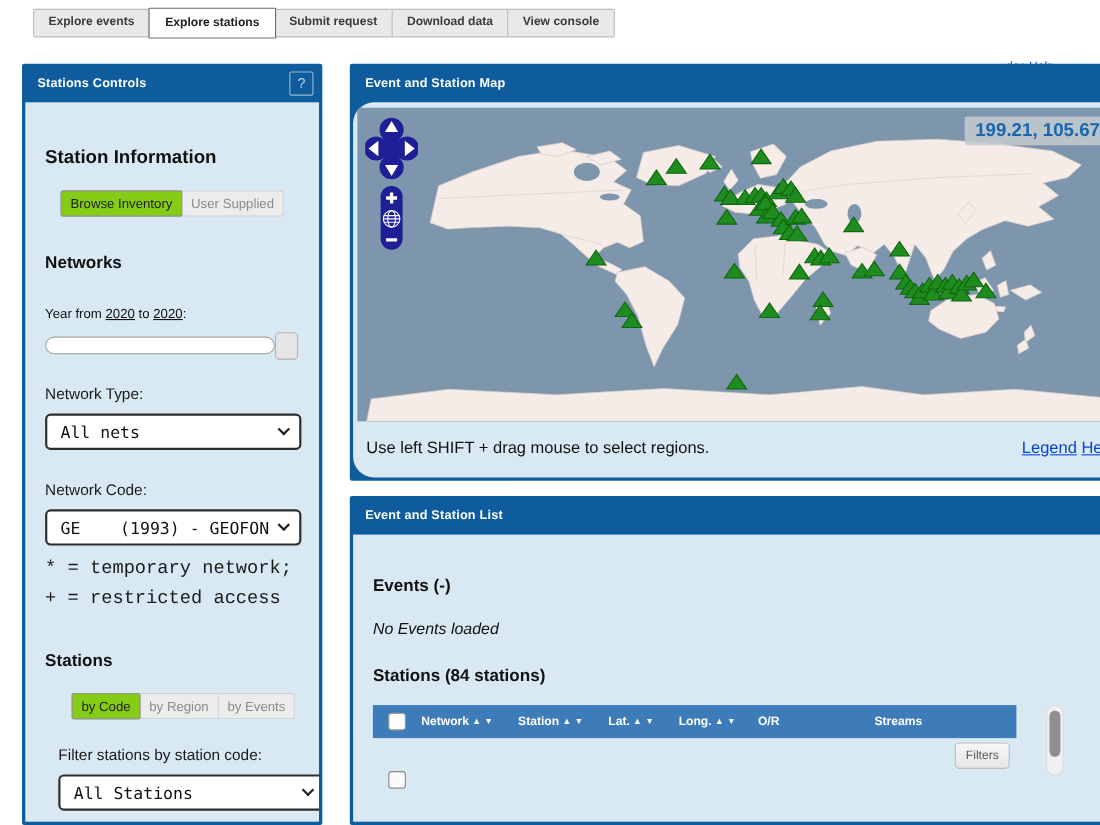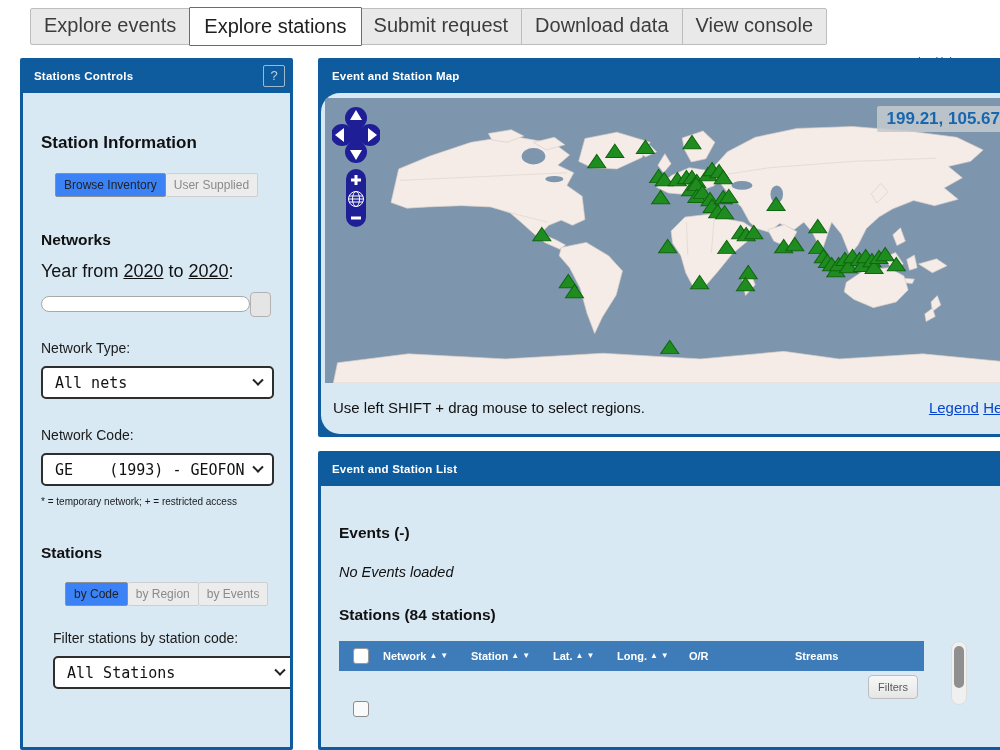--- a/index.html
+++ b/index.html
@@ -8,22 +8,22 @@
     font-family: "Liberation Sans", sans-serif;
     background:#ffffff; color:#111;
     position:relative; overflow:hidden;
   }
   a { color:#0645d0; text-decoration:underline; cursor:pointer; }
 
   
   .tabbar-wrap { position:absolute; top:8px; left:30px; display:flex; }
   .tabbar { display:flex; background:#e9e9e9; border:1px solid #bdbdbd; border-radius:2px; }
   .tab {
-    padding:5px 13px; font-size:20px; color:#3c3c3c;
-    border-right:1px solid #bdbdbd; cursor:pointer; white-space:nowrap;
+    padding:5px 13px; font-size:11px; color:#3c3c3c;
+    border-right:1px solid #bdbdbd; cursor:pointer; white-space:nowrap;font-weight:bold;
   }
   .tab:last-child { border-right:none; }
   .tab.active {
     background:#ffffff; border:1px solid #6c6c6c; margin:-2px -1px -2px -1px;
     padding:7px 14px; color:#202020; border-radius:1px;
   }
   .top-links { position:absolute; top:19px; right:42px; font-size:11px;margin-top:36px; }
 
   
   .panel { background:#0e5c9e; border-radius:2px; display:flex; flex-direction:column; }
@@ -45,38 +45,38 @@
   .lp-body { padding:12px 16px 0 18px; }
   .h-big   { font-size:17px; font-weight:bold; margin-top:28px; }
   .h-med   { font-size:15.5px; font-weight:bold; margin-top:34px; }
   .lbl     { font-size:14px; margin-top:28px; color:#1a1a1a; }
   .toggle-row { display:flex; margin-top:20px; }
   .tg {
     font-size:12px; padding:4px 8px; background:#ececec; color:#8a8a8a;
     border:1px solid #cfcfcf; border-left:none; cursor:pointer; border-radius:2px; white-space:nowrap;
   }
   .tg:first-child { border-left:1px solid #cfcfcf; }
-  .tg.active { background:#3b82f6; color:#222; border:1px solid #8f8f8f; }
+  .tg.active { background:#84cc16; color:#222; border:1px solid #8f8f8f; }
   .ind-1 { margin-left:14px; }
   .ind-2 { margin-left:24px; }
   .ind-3 { margin-left:12px; }
-  .year-line { font-size:18px; margin-top:12px; }
+  .year-line { font-size:12px; margin-top:29px; }
   .year-link { color:#111; text-decoration:underline; cursor:pointer; }
   .slider { position:relative; margin-top:14px; width:calc(100% - 24px); height:16px;
             background:#fff; border:1px solid #a8a8a8; border-radius:8px; }
   .slider-handle { position:absolute; right:-22px; top:-5px; width:21px; height:25px;
             background:#e5e5e5; border:1px solid #b2b2b2; border-radius:4px; cursor:pointer; }
   .select {
     margin-top:10px; height:33px; background:#fff; border:2px solid #2e2e2e; border-radius:5px;
     display:flex; align-items:center; justify-content:space-between; padding:0 10px 0 12px;
     font-family:"DejaVu Sans Mono", monospace; font-size:15px; cursor:pointer; white-space:pre;
   }
   .chev { width:8px; height:8px; border-right:2px solid #222; border-bottom:2px solid #222;
           transform:rotate(45deg) translate(-2px,-2px); flex:none; }
-  .note { font-size:10px; margin-top:8px; line-height:1.6; color:#1a1a1a; }
+  .note { font-size:17px; margin-top:8px; line-height:1.6; color:#1a1a1a;font-family:Liberation Mono, monospace; }
 
   
   .map-body { display:flex; flex-direction:column;border-radius:19px; }
   .map-area { margin:5px 8px 0 4px; height:285px; position:relative; background:#7d95ad; }
   .map-svg  { width:100%; height:100%; display:block; }
   .coords {
     position:absolute; top:8px; right:10px; background:rgba(196,201,206,.88);
     color:#1766ae; font-weight:bold; font-size:17px; padding:3px 10px; border-radius:2px;
   }
   .map-ctrl { position:absolute; top:7px; left:7px; }

